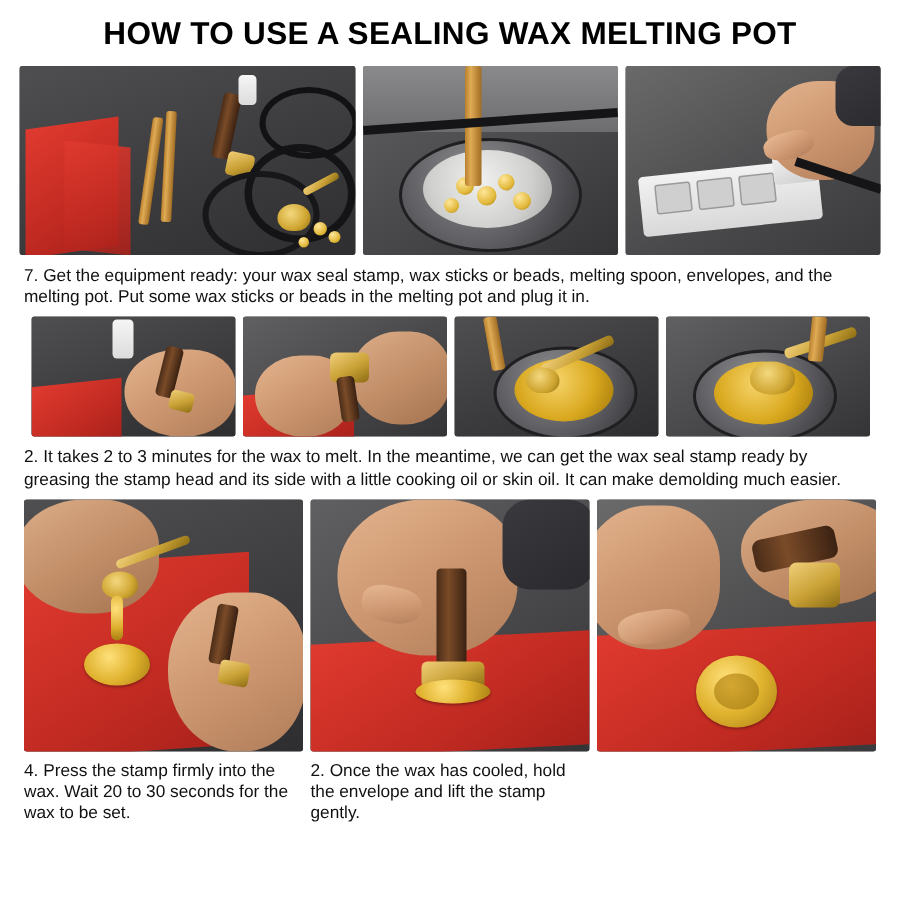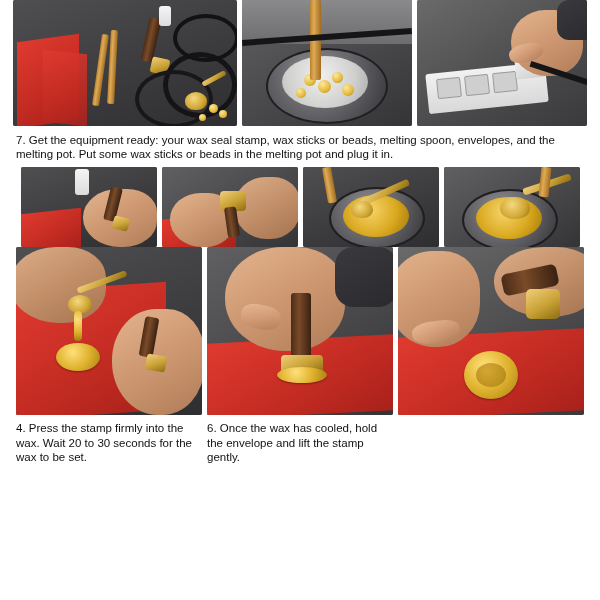--- a/index.html
+++ b/index.html
@@ -184,20 +184,21 @@
     font-size: 11.5px;
     line-height: 14.2px;
     color: #111;
   }
 </style>
 </head>
 <body>
 
 <div class="page">
 
+  <div class="title">HOW TO USE A SEALING WAX MELTING POT</div>
 
   <div class="row">
 
     <div class="photo" style="width:224px;height:126px;">
       <div class="bg desk-dark"></div>
 
       <div class="red-paper" style="left:4px;top:38px;width:62px;height:86px;transform:skewY(-8deg);"></div>
       <div class="red-paper" style="left:30px;top:52px;width:44px;height:72px;transform:skewY(6deg);opacity:.9;"></div>
 
       <div class="wood-stick" style="left:84px;top:34px;width:7px;height:72px;transform:rotate(8deg);"></div>
@@ -282,20 +283,21 @@
     <div class="photo" style="width:136px;height:80px;">
       <div class="bg desk-mid"></div>
       <div class="pot-body" style="left:18px;top:22px;width:92px;height:58px;"></div>
       <div class="wax-pool" style="left:32px;top:30px;width:66px;height:42px;"></div>
       <div class="spoon-bowl" style="left:56px;top:30px;width:30px;height:22px;"></div>
       <div class="brass" style="left:78px;top:14px;width:50px;height:7px;transform:rotate(-18deg);"></div>
       <div class="wood-stick" style="left:96px;top:0px;width:10px;height:30px;transform:rotate(6deg);"></div>
     </div>
   </div>
 
+  <div class="caption">2. It takes 2 to 3 minutes for the wax to melt. In the meantime, we can get the wax seal stamp ready by greasing the stamp head and its side with a little cooking oil or skin oil. It can make demolding much easier.</div>
 
   <div class="row">
 
     <div class="photo" style="width:186px;height:168px;">
       <div class="bg desk-dark"></div>
       <div class="red-paper" style="left:0px;top:40px;width:150px;height:128px;transform:skewY(-4deg);"></div>
       <div class="hand b" style="left:-6px;top:0px;width:96px;height:76px;"></div>
       <div class="brass" style="left:60px;top:32px;width:52px;height:6px;transform:rotate(-20deg);"></div>
       <div class="spoon-bowl" style="left:52px;top:48px;width:24px;height:18px;"></div>
       <div class="wax-drip" style="left:58px;top:64px;width:8px;height:30px;border-radius:4px;"></div>
@@ -324,16 +326,16 @@
       <div class="hand b" style="left:96px;top:0px;width:104px;height:70px;"></div>
       <div class="wood-handle" style="left:104px;top:22px;width:56px;height:22px;transform:rotate(-12deg);border-radius:6px;"></div>
       <div class="brass" style="left:128px;top:42px;width:34px;height:30px;border-radius:5px;"></div>
       <div class="seal-disc" style="left:66px;top:104px;width:54px;height:48px;"></div>
       <div style="position:absolute;left:78px;top:116px;width:30px;height:24px;border-radius:50%;background:radial-gradient(circle at 40% 35%,#c99a22 0%,#b2861a 70%,#8d6a10 100%);opacity:.8;"></div>
     </div>
   </div>
 
   <div class="caption-row">
     <div class="caption-col" style="width:186px;">4. Press the stamp firmly into the wax. Wait 20 to 30 seconds for the wax to be set.</div>
-    <div class="caption-col" style="width:186px;">6. Once the wax has cooled, hold the envelope and lift the stamp gently.</div>
+    <div class="caption-col" style="width:186px;">2. Once the wax has cooled, hold the envelope and lift the stamp gently.</div>
   </div>
 
 </div>
 
 </body></html>

